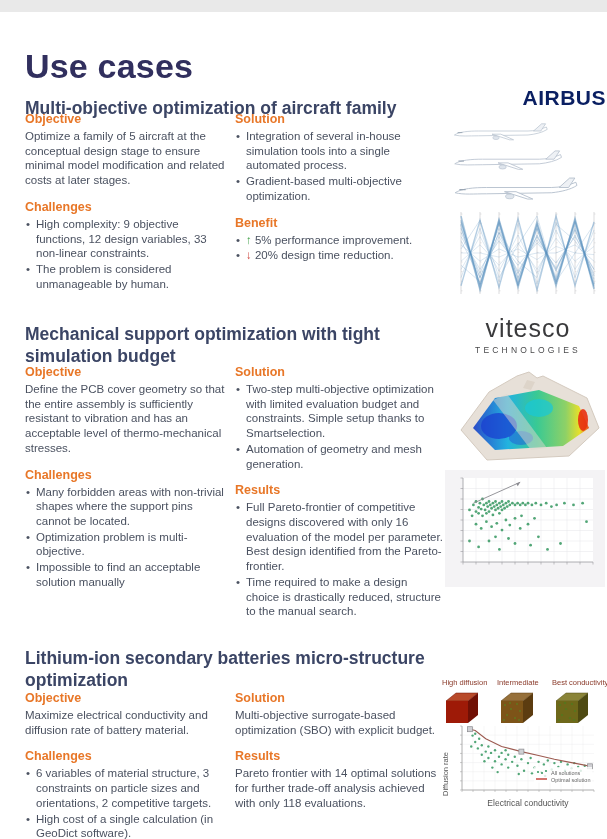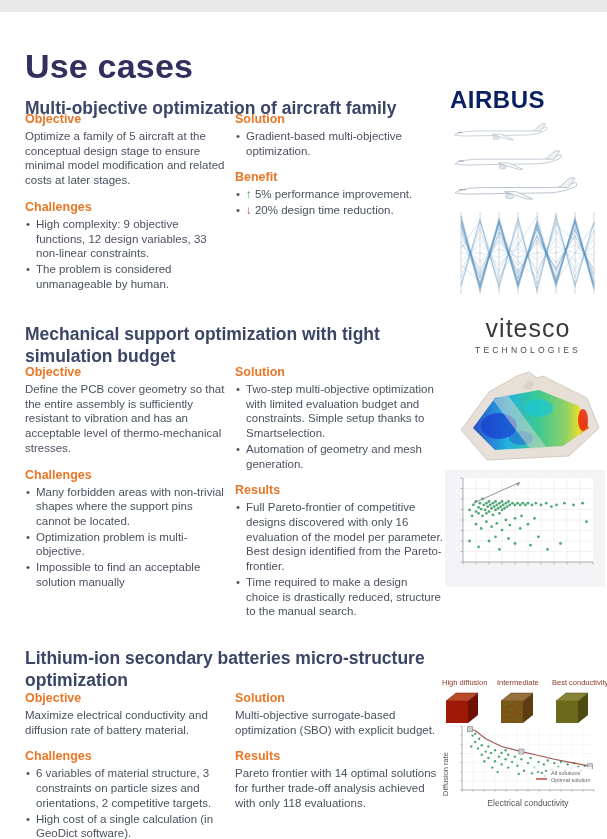--- a/index.html
+++ b/index.html
@@ -9,22 +9,22 @@
   .sec-h{position:absolute;font-size:17.5px;font-weight:bold;color:#3b4565;line-height:1.3;}
   .col{position:absolute;width:203px;font-size:11.5px;color:#4a5160;line-height:1.28;}
   .h3{font-size:12.5px;font-weight:bold;color:#e87728;margin:11px 0 2px 0;}
   .h3.first{margin-top:0;}
   .col p{margin:0;}
   ul.blist{list-style:none;margin:0;padding:0;}
   ul.blist li{position:relative;padding-left:11px;margin:0 0 1px 0;}
   ul.blist li::before{content:"\2022";position:absolute;left:1px;top:0;color:#4a5160;}
   .arrow-up{color:#3fa047;font-weight:bold;}
   .arrow-down{color:#cc3a33;font-weight:bold;}
-  .logo-airbus{position:absolute;left:450px;top:74px;width:156px;text-align:left;
-       font-size:24px;font-weight:800;color:#0a1f62;letter-spacing:0.5px;}
+  .logo-airbus{position:absolute;left:450px;top:74px;width:156px;text-align:right;
+       font-size:21px;font-weight:800;color:#0a1f62;letter-spacing:0.5px;}
   .logo-vitesco{position:absolute;left:452px;top:304px;width:152px;text-align:center;color:#3a3a3c;}
   .logo-vitesco .l1{font-size:25px;font-weight:500;letter-spacing:1px;line-height:1;}
   .logo-vitesco .l2{font-size:8.5px;letter-spacing:3.2px;color:#4a4a4c;margin-top:4px;}
   .logo-scsk{position:absolute;left:458px;top:620px;width:148px;text-align:center;
        font-size:28px;font-weight:800;font-style:italic;color:#1d1db5;letter-spacing:1px;}
   .fig{position:absolute;}
   .gray-block{position:absolute;left:445px;top:458px;width:160px;height:117px;background:#f4f3f5;}
   .cubes-row{position:absolute;left:442px;top:666px;width:165px;display:flex;justify-content:space-between;}
   .cube-col{display:flex;flex-direction:column;width:55px;}
   .cube-label{font-size:7.5px;color:#8a3a2a;white-space:nowrap;margin-bottom:2px;}
@@ -44,20 +44,21 @@
     <div class="h3">Challenges</div>
     <ul class="blist">
       <li>High complexity: 9 objective functions, 12 design variables, 33 non-linear constraints.</li>
       <li>The problem is considered unmanageable by human.</li>
     </ul>
   </div>
 
   <div class="col" style="left:235px;top:99px;width:208px;">
     <div class="h3 first">Solution</div>
     <ul class="blist">
+      <li>Integration of several in-house simulation tools into a single automated process.</li>
       <li>Gradient-based multi-objective optimization.</li>
     </ul>
     <div class="h3">Benefit</div>
     <ul class="blist">
       <li>
         <span class="arrow-up">↑</span>
         <span>5% performance improvement.</span>
       </li>
       <li>
         <span class="arrow-down">↓</span>

